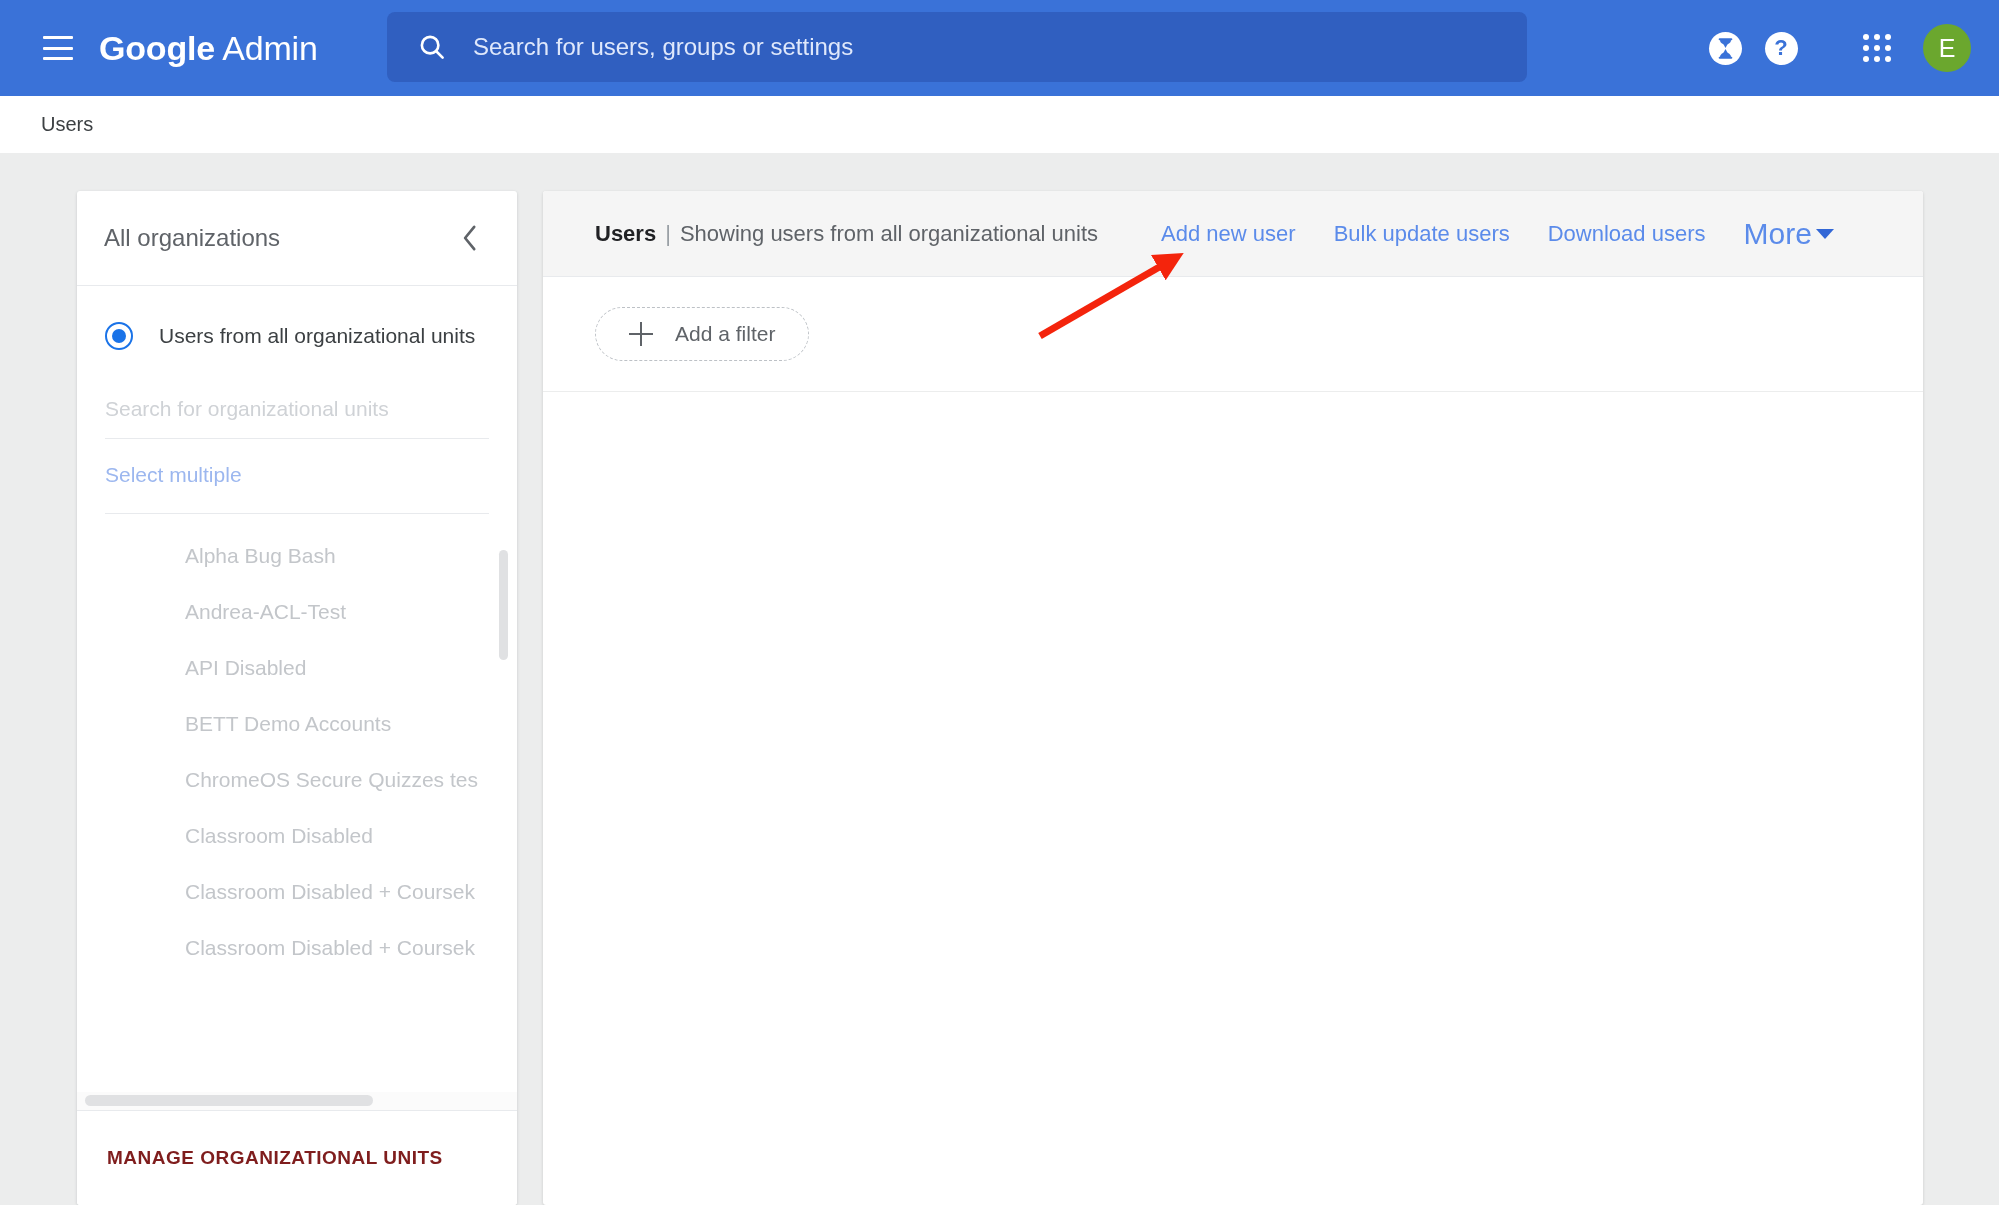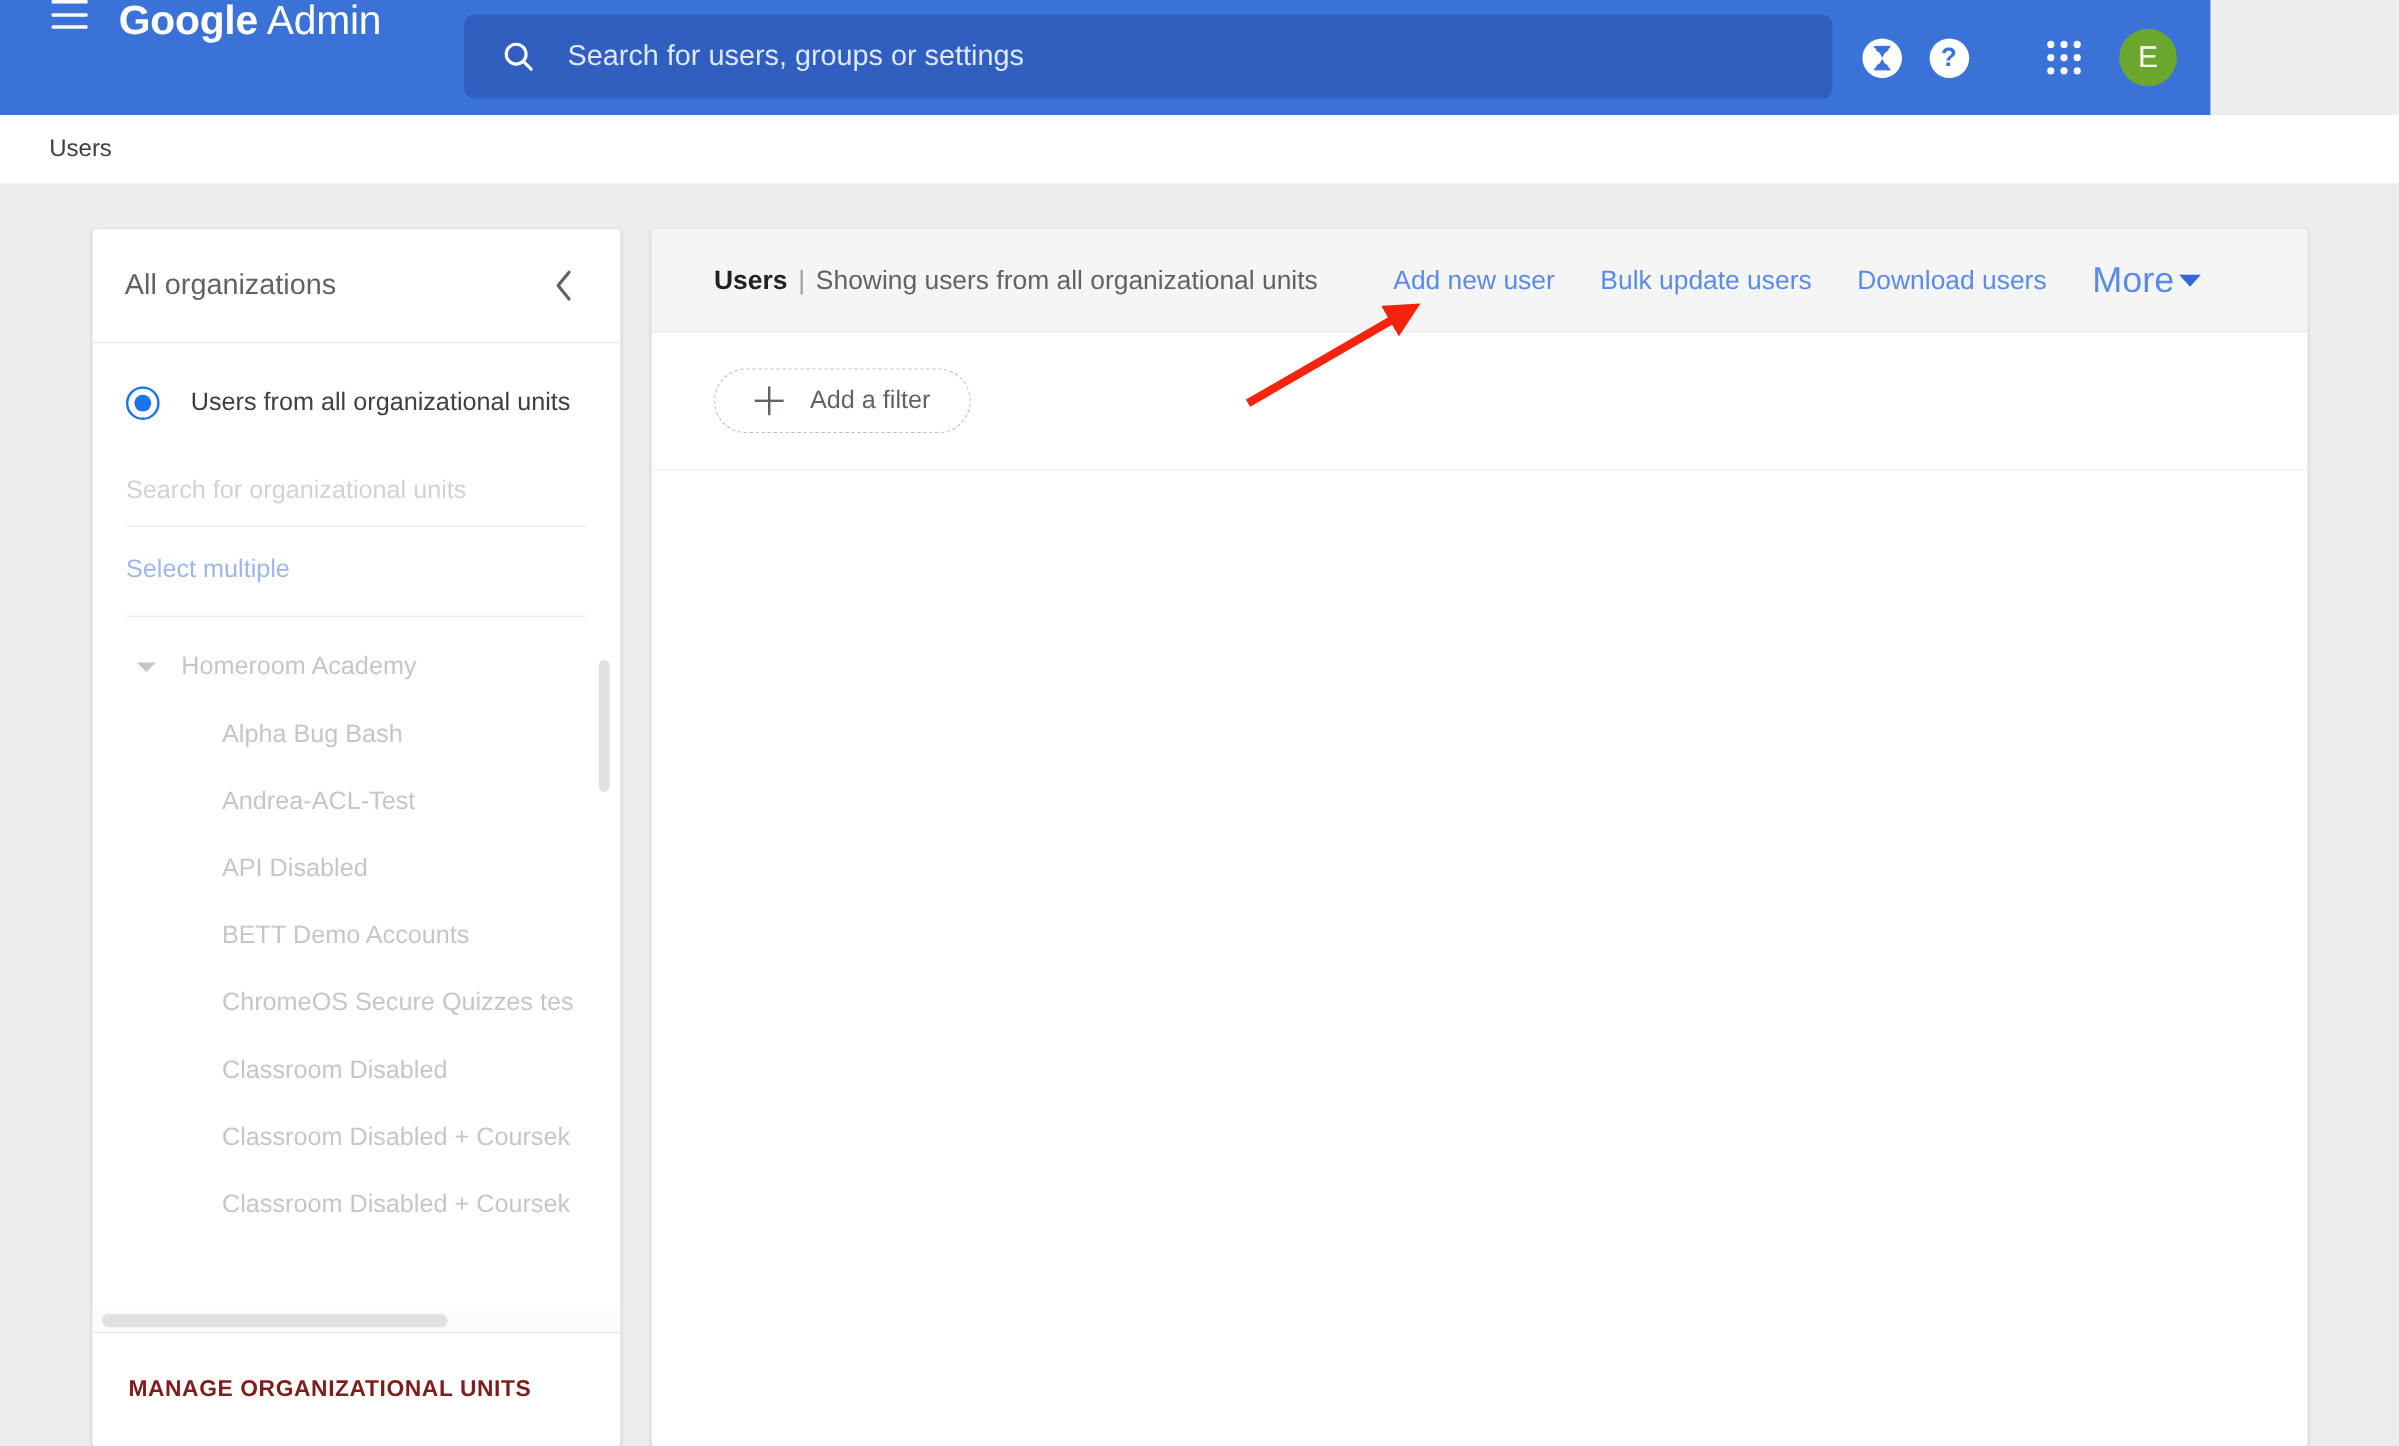--- a/index.html
+++ b/index.html
@@ -6,23 +6,23 @@
   html, body {
     width: 1999px; height: 1205px;
     background: #ffffff;
     font-family: "Liberation Sans", "DejaVu Sans", sans-serif;
     overflow: hidden;
   }
   #root { position: relative; width: 1999px; height: 1205px; background: #eceded; }
 
   
   .topbar {
-    position: absolute; left: 0; top: 0; width: 1842px; height: 96px;
+    position: absolute; left: 0; top: 0; width: 1999px; height: 96px;
     background: #3a72d8;
-    display: flex; align-items: flex-start;
+    display: flex; align-items: center;
   }
   .hamburger {
     width: 30px; height: 24px; margin-left: 43px; margin-right: 26px;
     display: flex; flex-direction: column; justify-content: space-between;
     cursor: pointer;
   }
   .hamburger i { display: block; height: 3px; background: #ffffff; border-radius: 1px; }
   .brand {
     font-size: 34px; color: #ffffff; letter-spacing: -0.2px;
     white-space: nowrap; line-height: 1;
@@ -249,28 +249,20 @@
       </div>
 
       <div class="ou-search-wrap">
         <input class="ou-search" type="text" placeholder="Search for organizational units" style="">
       </div>
 
       <span class="select-multiple">Select multiple</span>
       <div class="ou-div"></div>
 
       <div class="tree">
-        <div class="tree-row">
-          <span class="caret">
-            <svg width="16" height="10" viewBox="0 0 16 10">
-                <polygon points="0,1 16,1 8,9" fill="#c3c6ca"></polygon>
-              </svg>
-          </span>
-          <span class="tree-label">Homeroom Academy</span>
-        </div>
         <div class="tree-row child">
           <span class="caret blank"></span>
           <span class="tree-label">Alpha Bug Bash</span>
         </div>
         <div class="tree-row child">
           <span class="caret blank"></span>
           <span class="tree-label">Andrea-ACL-Test</span>
         </div>
         <div class="tree-row child">
           <span class="caret blank"></span>

